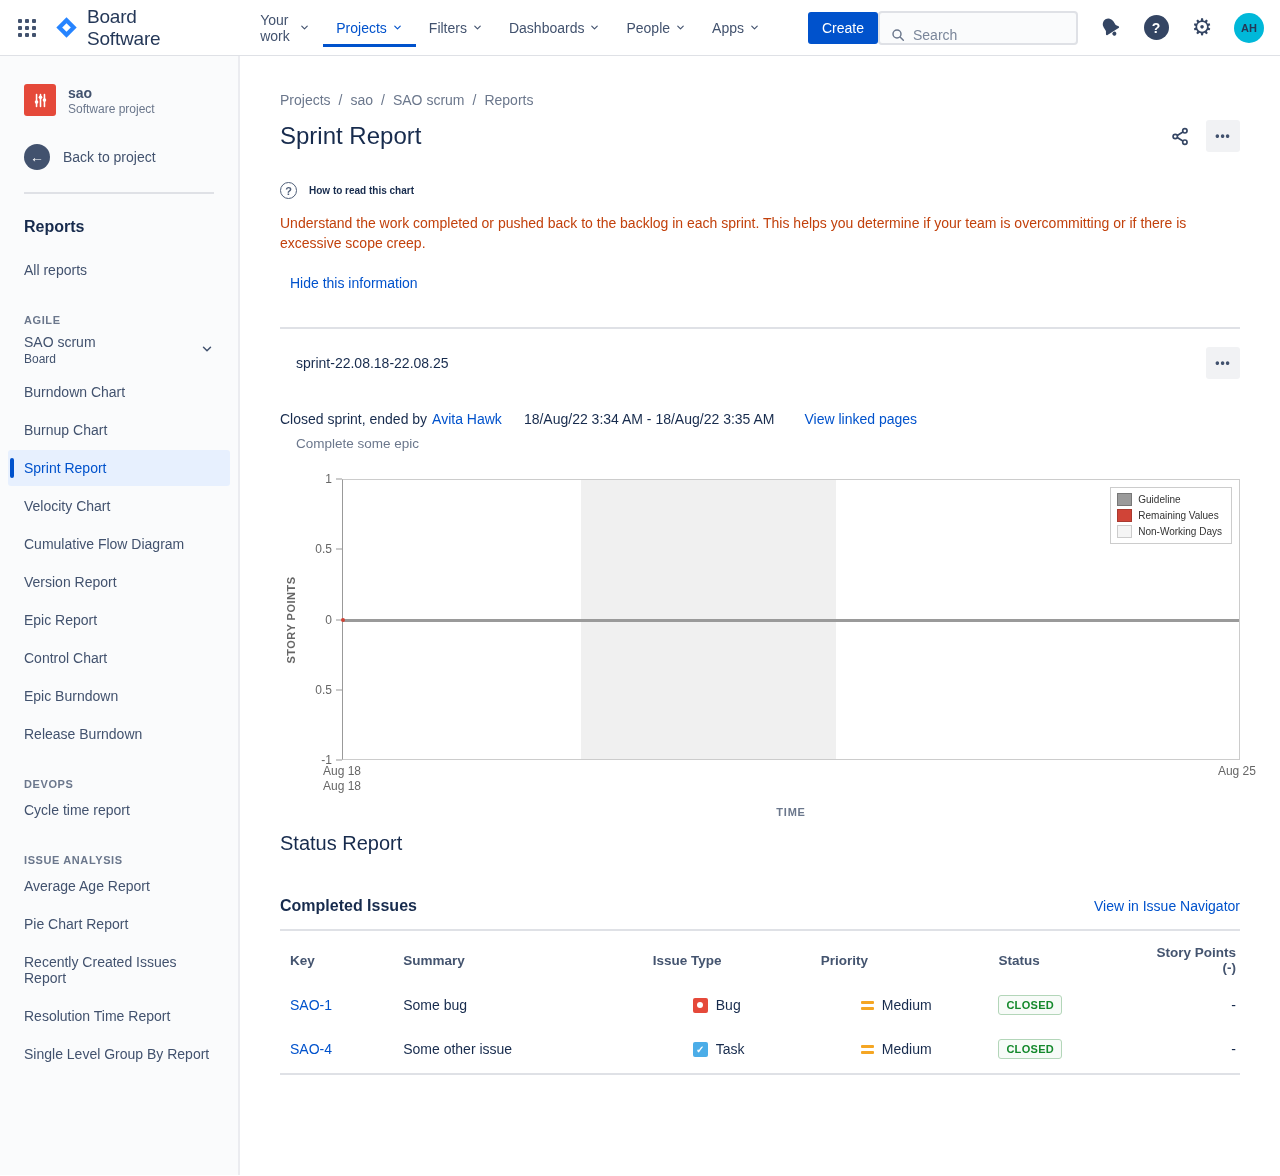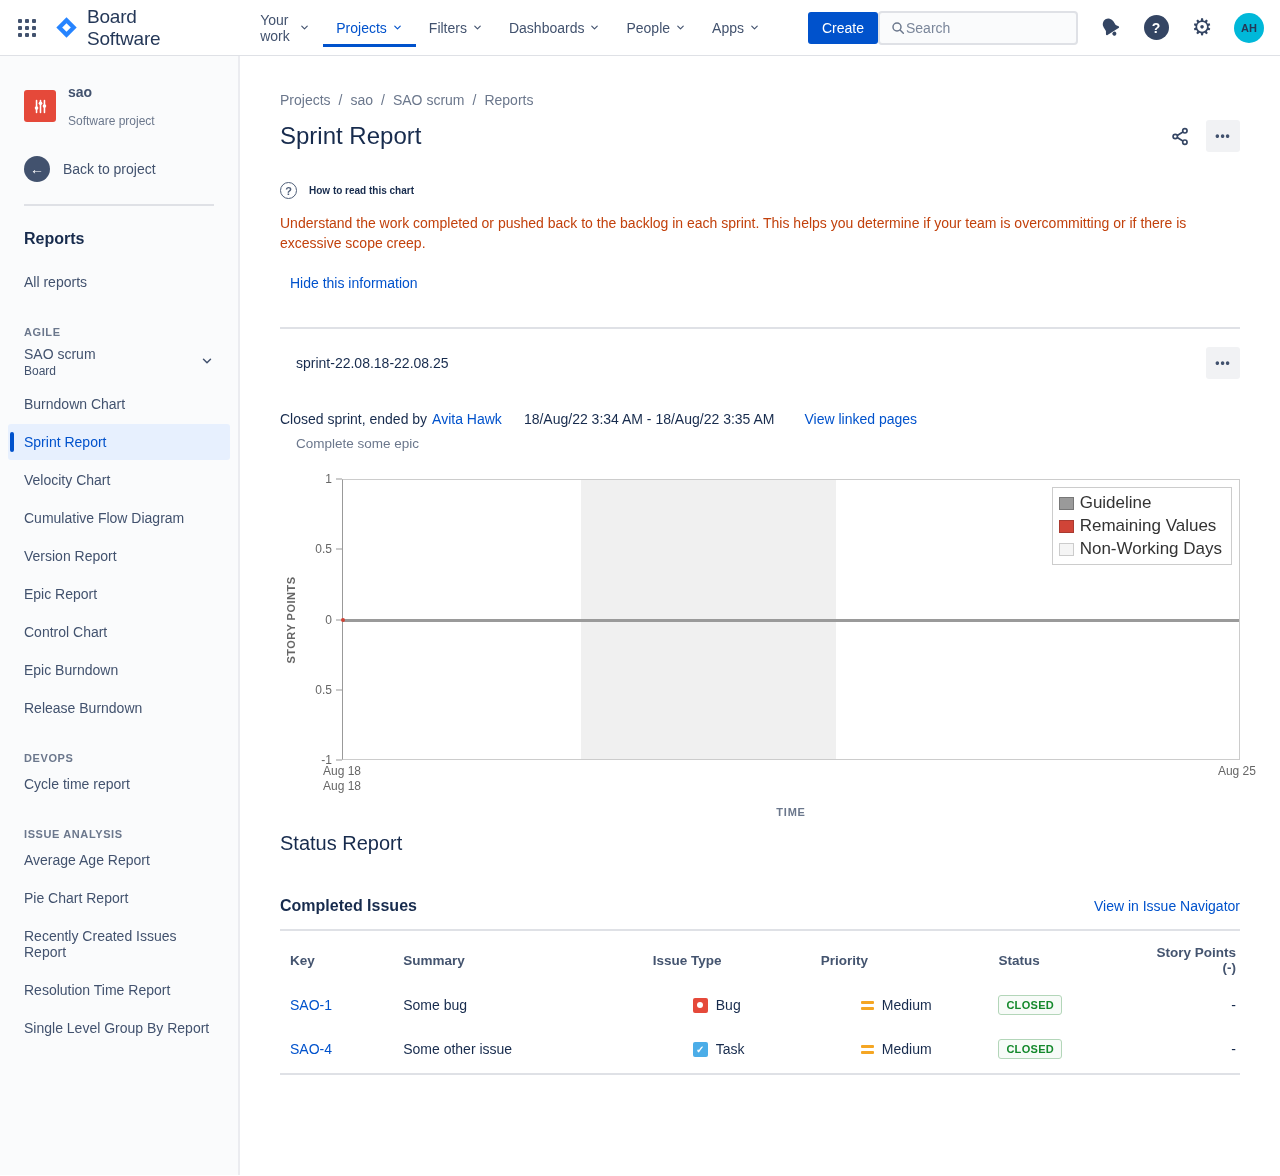--- a/index.html
+++ b/index.html
@@ -30,21 +30,21 @@
   }
   .nav-item.active { color: #0052CC; border-bottom-color: #0052CC; }
   .chev { display: inline-flex; }
   .create-btn {
     align-self: center; margin-left: 21px; background: #0052CC; color: #fff;
     border: none; border-radius: 3px; height: 32px; padding: 0 14px;
     font-size: 14px; font-weight: 500; cursor: pointer; font-family: inherit;
   }
   .topbar-right { margin-left: auto; display: flex; align-items: center; gap: 18px; }
   .search-box {
-    display: flex; align-items: center; width: 200px; height: 34px;
+    display: flex; align-items: flex-end; gap: 7px; width: 200px; height: 34px;
     border: 2px solid #DFE1E6; border-radius: 4px; padding: 0 10px; background: #FAFBFC;
   }
   .search-box input {
     border: none; outline: none; background: transparent; width: 100%;
     font-size: 14px; color: #172B4D; font-family: inherit;
   }
   .search-box input::placeholder { color: #7A869A; }
   .icon-btn { display: flex; align-items: center; justify-content: center; width: 28px; height: 28px; cursor: pointer; }
   .help-circle {
     width: 25px; height: 25px; border-radius: 50%; background: #344563; color: #fff;
@@ -63,21 +63,21 @@
   .sidebar {
     width: 240px; min-width: 240px; background: #FAFBFC; border-right: 2px solid #EBECF0;
     padding: 28px 8px 20px 8px; overflow: hidden;
   }
   .proj-header { display: flex; align-items: center; gap: 12px; padding: 0 16px; }
   .proj-avatar {
     width: 32px; height: 32px; border-radius: 3px; background: #E5493A;
     display: flex; align-items: center; justify-content: center;
   }
   .proj-name { font-size: 14px; font-weight: 600; color: #42526E; }
-  .proj-type { font-size: 12px; color: #6B778C; margin-top: 14px; }
+  .proj-type { font-size: 12px; color: #6B778C; margin-top: 1px; }
   .back-row { display: flex; align-items: center; gap: 13px; padding: 0 16px; margin-top: 28px; cursor: pointer; }
   .back-circle {
     width: 26px; height: 26px; border-radius: 50%; background: #42526E; color: #fff;
     display: flex; align-items: center; justify-content: center; font-size: 14px;
   }
   .back-label { color: #42526E; font-size: 14px; }
   .side-divider { border-top: 2px solid #DFE1E6; margin: 22px 16px 0 16px; }
   .side-heading { font-size: 16px; font-weight: 600; color: #172B4D; padding: 0 16px; margin-top: 24px; }
   .side-item {
     display: block; padding: 10px 16px; color: #42526E; font-size: 14px;
@@ -150,21 +150,21 @@
     flex: 1; height: 281px; position: relative; background: #fff;
     border: 1px solid #ccc; border-left: 1px solid #999;
   }
   .nonworking-band { position: absolute; top: 0; bottom: 0; left: 26.6%; width: 28.4%; background: #f0f0f0; }
   .guideline-line { position: absolute; left: 0; right: 0; top: 50%; height: 3px; margin-top: -1px; background: #9a9a9a; }
   .origin-dot { position: absolute; left: 0; top: 50%; width: 4px; height: 4px; background: #d04437; transform: translate(-50%, -50%); border-radius: 50%; }
   .legend-box {
     position: absolute; top: 7px; right: 7px; background: #fff; border: 1px solid #ccc;
     padding: 5px 9px 5px 6px; display: flex; flex-direction: column; gap: 3px;
   }
-  .legend-row { display: flex; align-items: center; gap: 6px; font-size: 17px; color: #333; }
+  .legend-row { display: flex; align-items: center; gap: 6px; font-size: 10px; color: #333; }
   .swatch { width: 15px; height: 13px; border: 1px solid #777; }
   .swatch-guideline { background: #9a9a9a; }
   .swatch-remaining { background: #d04437; border-color: #a93a30; }
   .swatch-nonworking { background: #f5f5f5; border-color: #ccc; }
   .x-labels { position: relative; height: 32px; margin-left: 62px; font-size: 12px; color: #666; }
   .x-start { position: absolute; left: 0; top: 4px; transform: translateX(-50%); text-align: center; line-height: 15px; }
   .x-end { position: absolute; right: 0; top: 4px; transform: translateX(42%); }
   .x-axis-title {
     margin-left: 62px; text-align: center; margin-top: 14px;
     font-size: 11px; font-weight: 700; color: #6B778C; letter-spacing: 0.8px;
@@ -339,20 +339,21 @@
       <div>
         <div class="board-name">SAO scrum</div>
         <div class="board-sub">Board</div>
       </div>
       <span class="board-chev"><svg width="14" height="14" viewBox="0 0 24 24">
             <path d="M6 9l6 6 6-6" fill="none" stroke="#42526E" stroke-width="2.5" stroke-linecap="round" stroke-linejoin="round"></path>
           </svg></span>
     </div>
 
     <a class="side-item">Burndown Chart</a>
+    <a class="side-item">Burnup Chart</a>
     <a class="side-item active">Sprint Report</a>
     <a class="side-item">Velocity Chart</a>
     <a class="side-item">Cumulative Flow Diagram</a>
     <a class="side-item">Version Report</a>
     <a class="side-item">Epic Report</a>
     <a class="side-item">Control Chart</a>
     <a class="side-item">Epic Burndown</a>
     <a class="side-item">Release Burndown</a>
 
     <div class="section-label">DEVOPS</div>

